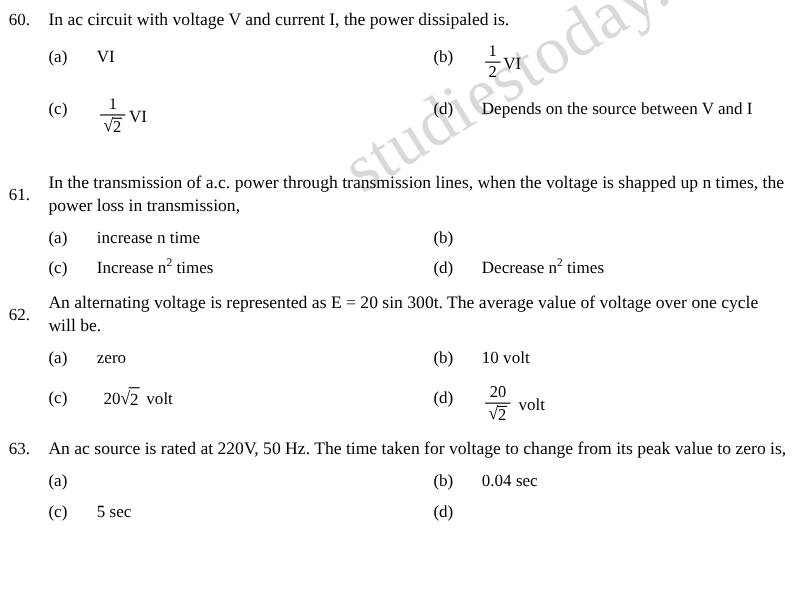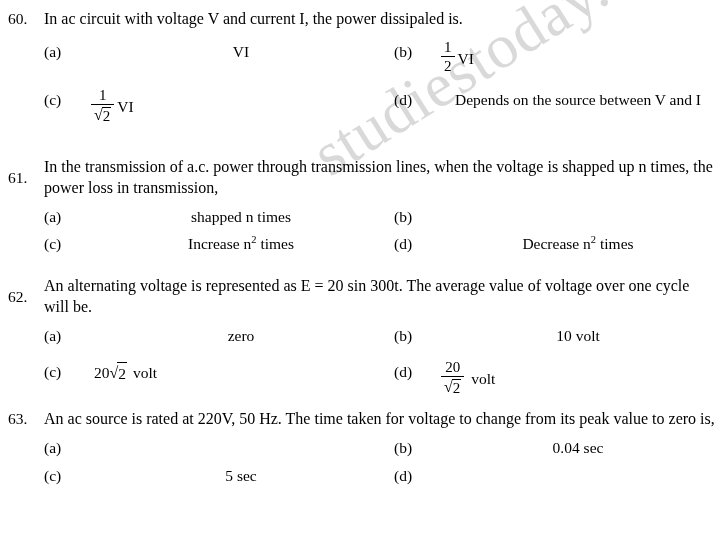--- a/index.html
+++ b/index.html
@@ -77,21 +77,20 @@
     line-height: 21px;
   }
   .opt-a { width: 350px; flex: 0 0 350px; }
   .opt-b { flex: 1 1 auto; }
   .optlab {
     width: 44px;
     flex: 0 0 44px;
   }
   .opttxt {
     flex: 1 1 auto;
-    text-align: center;
   }
 
   
   .frac {
     display: inline-flex;
     flex-direction: column;
     align-items: center;
     vertical-align: middle;
     margin: 0 3px;
     position: relative;
@@ -185,40 +184,40 @@
 
   <div class="question" style="margin-top:32px;">
     <div class="qrow">
       <div class="qnum">61.</div>
       <div class="qtext">In the transmission of a.c. power through transmission lines, when the voltage is shapped  up n times, the power loss in transmission,</div>
     </div>
     <div class="options" style="margin-top:8px;">
       <div class="optrow">
         <div class="opt opt-a">
           <span class="optlab">(a)</span>
-          <span class="opttxt">shapped n times</span>
+          <span class="opttxt">increase n time</span>
         </div>
         <div class="opt opt-b">
           <span class="optlab">(b)</span>
         </div>
       </div>
       <div class="optrow" style="margin-top:5px;">
         <div class="opt opt-a">
           <span class="optlab">(c)</span>
           <span class="opttxt"><span>Increase n</span><sup>2</sup><span> times</span></span>
         </div>
         <div class="opt opt-b">
           <span class="optlab">(d)</span>
           <span class="opttxt"><span>Decrease n</span><sup>2</sup><span> times</span></span>
         </div>
       </div>
     </div>
   </div>
 
-  <div class="question" style="margin-top:20px;">
+  <div class="question" style="margin-top:10px;">
     <div class="qrow">
       <div class="qnum">62.</div>
       <div class="qtext">An alternating voltage is represented as E = 20 sin 300t. The average value of voltage over one cycle will be.</div>
     </div>
     <div class="options" style="margin-top:8px;">
       <div class="optrow">
         <div class="opt opt-a">
           <span class="optlab">(a)</span>
           <span class="opttxt">zero</span>
         </div>

